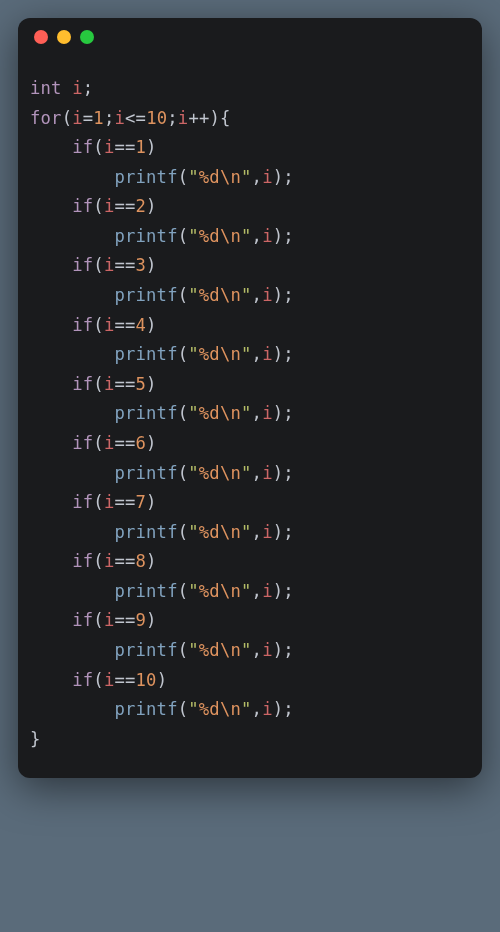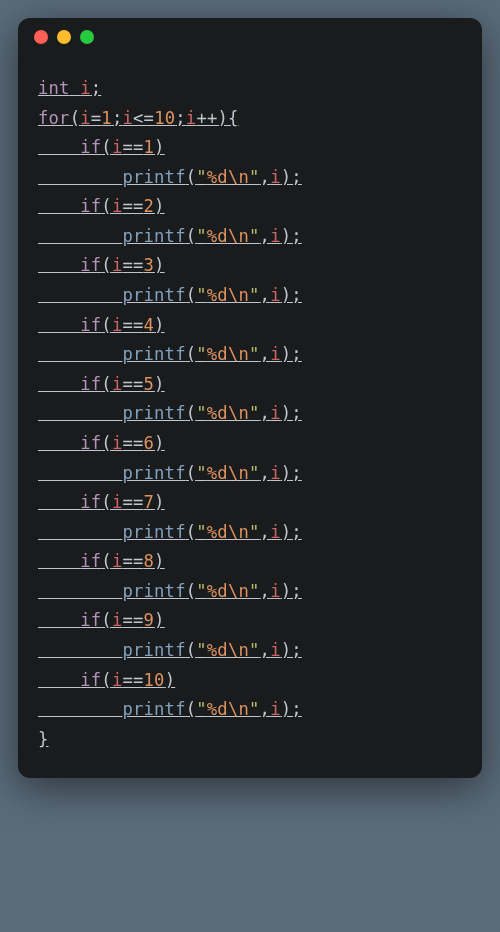--- a/index.html
+++ b/index.html
@@ -29,27 +29,26 @@
     }
     .dot {
       width: 14px;
       height: 14px;
       border-radius: 50%;
     }
     .dot.red { background: #ff5f56; }
     .dot.yellow { background: #ffbd2e; }
     .dot.green { background: #27c93f; }
     .code {
-      padding: 18px 20px 24px 20px;
+      padding: 18px 20px 24px 12px;
       font-size: 17.2px;
       line-height: 1.72;
       white-space: pre;
       color: #c0c5ce;
       letter-spacing: 0.2px;
-      text-decoration: underline;
     }
     .kw { color: #b294bb; }        
     .id { color: #cc6666; }        
     .op { color: #c0c5ce; }        
     .num { color: #de935f; }       
     .fn { color: #81a2be; }        
     .str { color: #b5bd68; }       
     .esc { color: #de935f; }       
   </style>
 </head>

